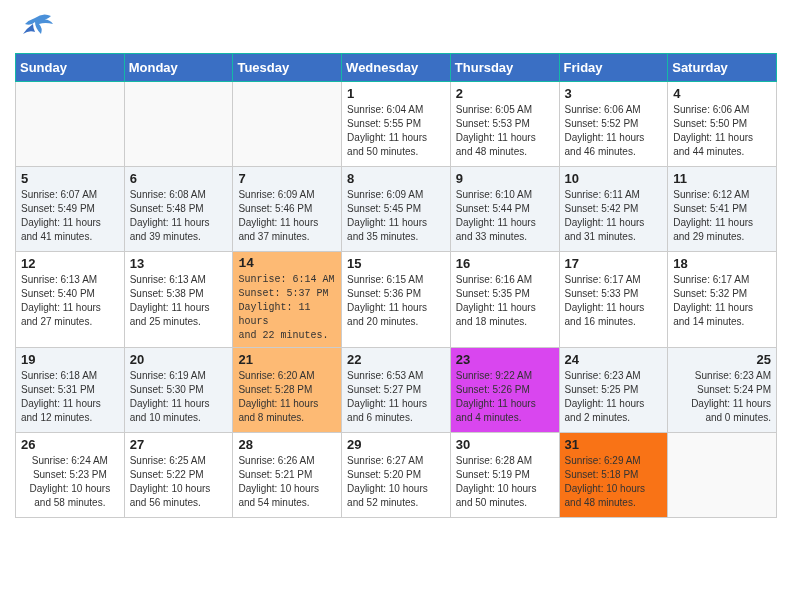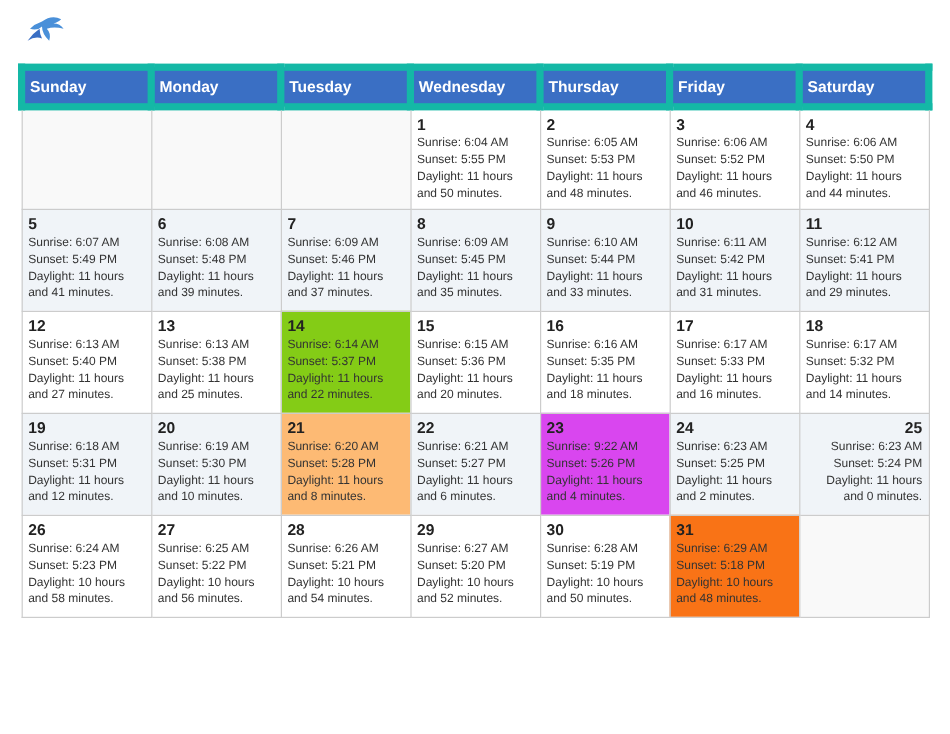--- a/index.html
+++ b/index.html
@@ -33,21 +33,21 @@
       border-collapse: collapse;
       border: 1px solid #ccc;
     }
     .calendar th {
       background-color: #3a6fc4;
       color: white;
       padding: 6px 4px;
       text-align: left;
       font-size: 13px;
       font-weight: bold;
-      border: 6px solid #14b8a6;
+      border: 1px solid #14b8a6;
     }
     .calendar td {
       vertical-align: top;
       border: 1px solid #ccc;
       padding: 4px 5px;
       width: calc(100% / 7);
       min-height: 80px;
       height: 85px;
       font-size: 10.5px;
       color: #333;
@@ -224,21 +224,21 @@
 Daylight: 11 hours
 and 27 minutes.</div>
         </td>
         <td style="background-color: rgb(255, 255, 255);">
           <span class="day-number">13</span>
           <div class="day-info" style="white-space: pre-line;">Sunrise: 6:13 AM
 Sunset: 5:38 PM
 Daylight: 11 hours
 and 25 minutes.</div>
         </td>
-        <td style="background-color: #84cc16;">
+        <td style="background-color: #fdba74; font-family: Liberation Mono, monospace;">
           <span class="day-number">14</span>
           <div class="day-info" style="white-space: pre-line;">Sunrise: 6:14 AM
 Sunset: 5:37 PM
 Daylight: 11 hours
 and 22 minutes.</div>
         </td>
         <td style="background-color: rgb(255, 255, 255);">
           <span class="day-number">15</span>
           <div class="day-info" style="white-space: pre-line;">Sunrise: 6:15 AM
 Sunset: 5:36 PM
@@ -284,21 +284,21 @@
         </td>
         <td style="background-color: #fdba74;">
           <span class="day-number">21</span>
           <div class="day-info" style="white-space: pre-line;">Sunrise: 6:20 AM
 Sunset: 5:28 PM
 Daylight: 11 hours
 and 8 minutes.</div>
         </td>
         <td style="background-color: rgb(240, 244, 248);">
           <span class="day-number">22</span>
-          <div class="day-info" style="white-space: pre-line;">Sunrise: 6:21 AM
+          <div class="day-info" style="white-space: pre-line;">Sunrise: 6:53 AM
 Sunset: 5:27 PM
 Daylight: 11 hours
 and 6 minutes.</div>
         </td>
         <td style="background-color: #d946ef;">
           <span class="day-number">23</span>
           <div class="day-info" style="white-space: pre-line;">Sunrise: 9:22 AM
 Sunset: 5:26 PM
 Daylight: 11 hours
 and 4 minutes.</div>
@@ -314,21 +314,21 @@
           <span class="day-number">25</span>
           <div class="day-info" style="white-space: pre-line;">Sunrise: 6:23 AM
 Sunset: 5:24 PM
 Daylight: 11 hours
 and 0 minutes.</div>
         </td>
       </tr>
       <tr>
         <td style="background-color: rgb(255, 255, 255);">
           <span class="day-number">26</span>
-          <div class="day-info" style="white-space: pre-line;">Sunrise: 6:24 AM
+          <div class="day-info" style="white-space: pre-line; text-align: center;">Sunrise: 6:24 AM
 Sunset: 5:23 PM
 Daylight: 10 hours
 and 58 minutes.</div>
         </td>
         <td style="background-color: rgb(255, 255, 255);">
           <span class="day-number">27</span>
           <div class="day-info" style="white-space: pre-line;">Sunrise: 6:25 AM
 Sunset: 5:22 PM
 Daylight: 10 hours
 and 56 minutes.</div>

